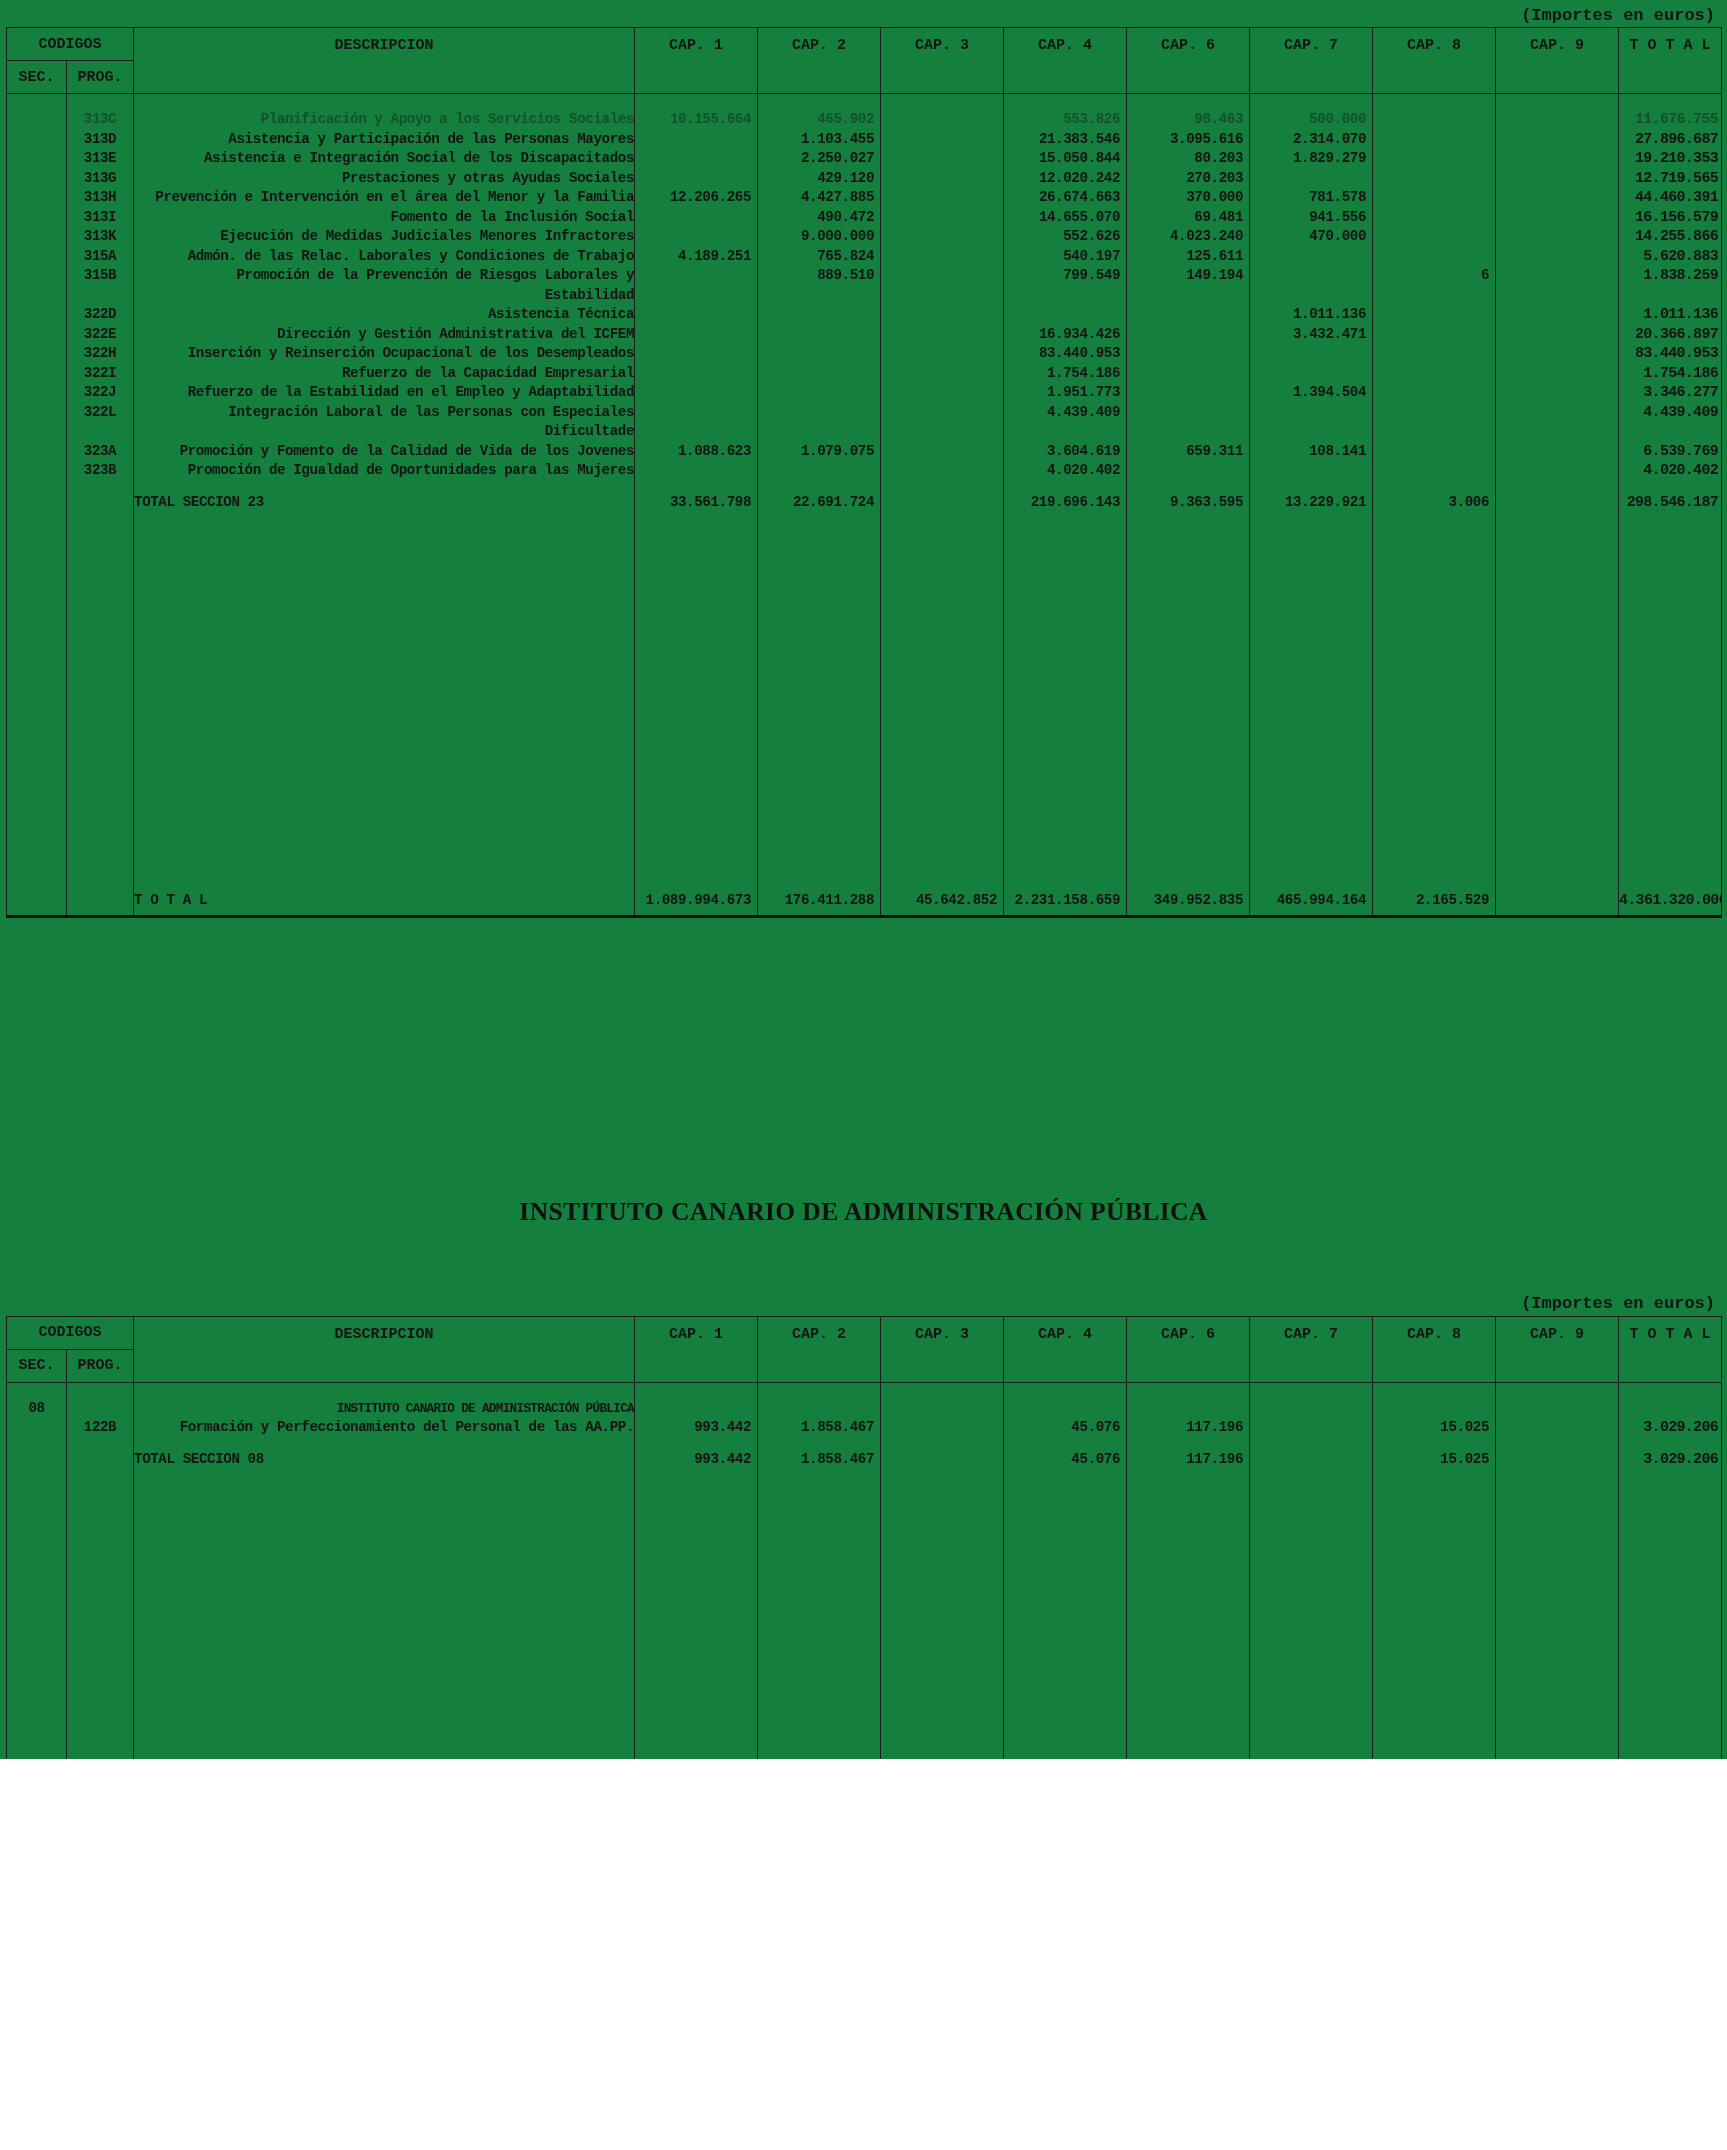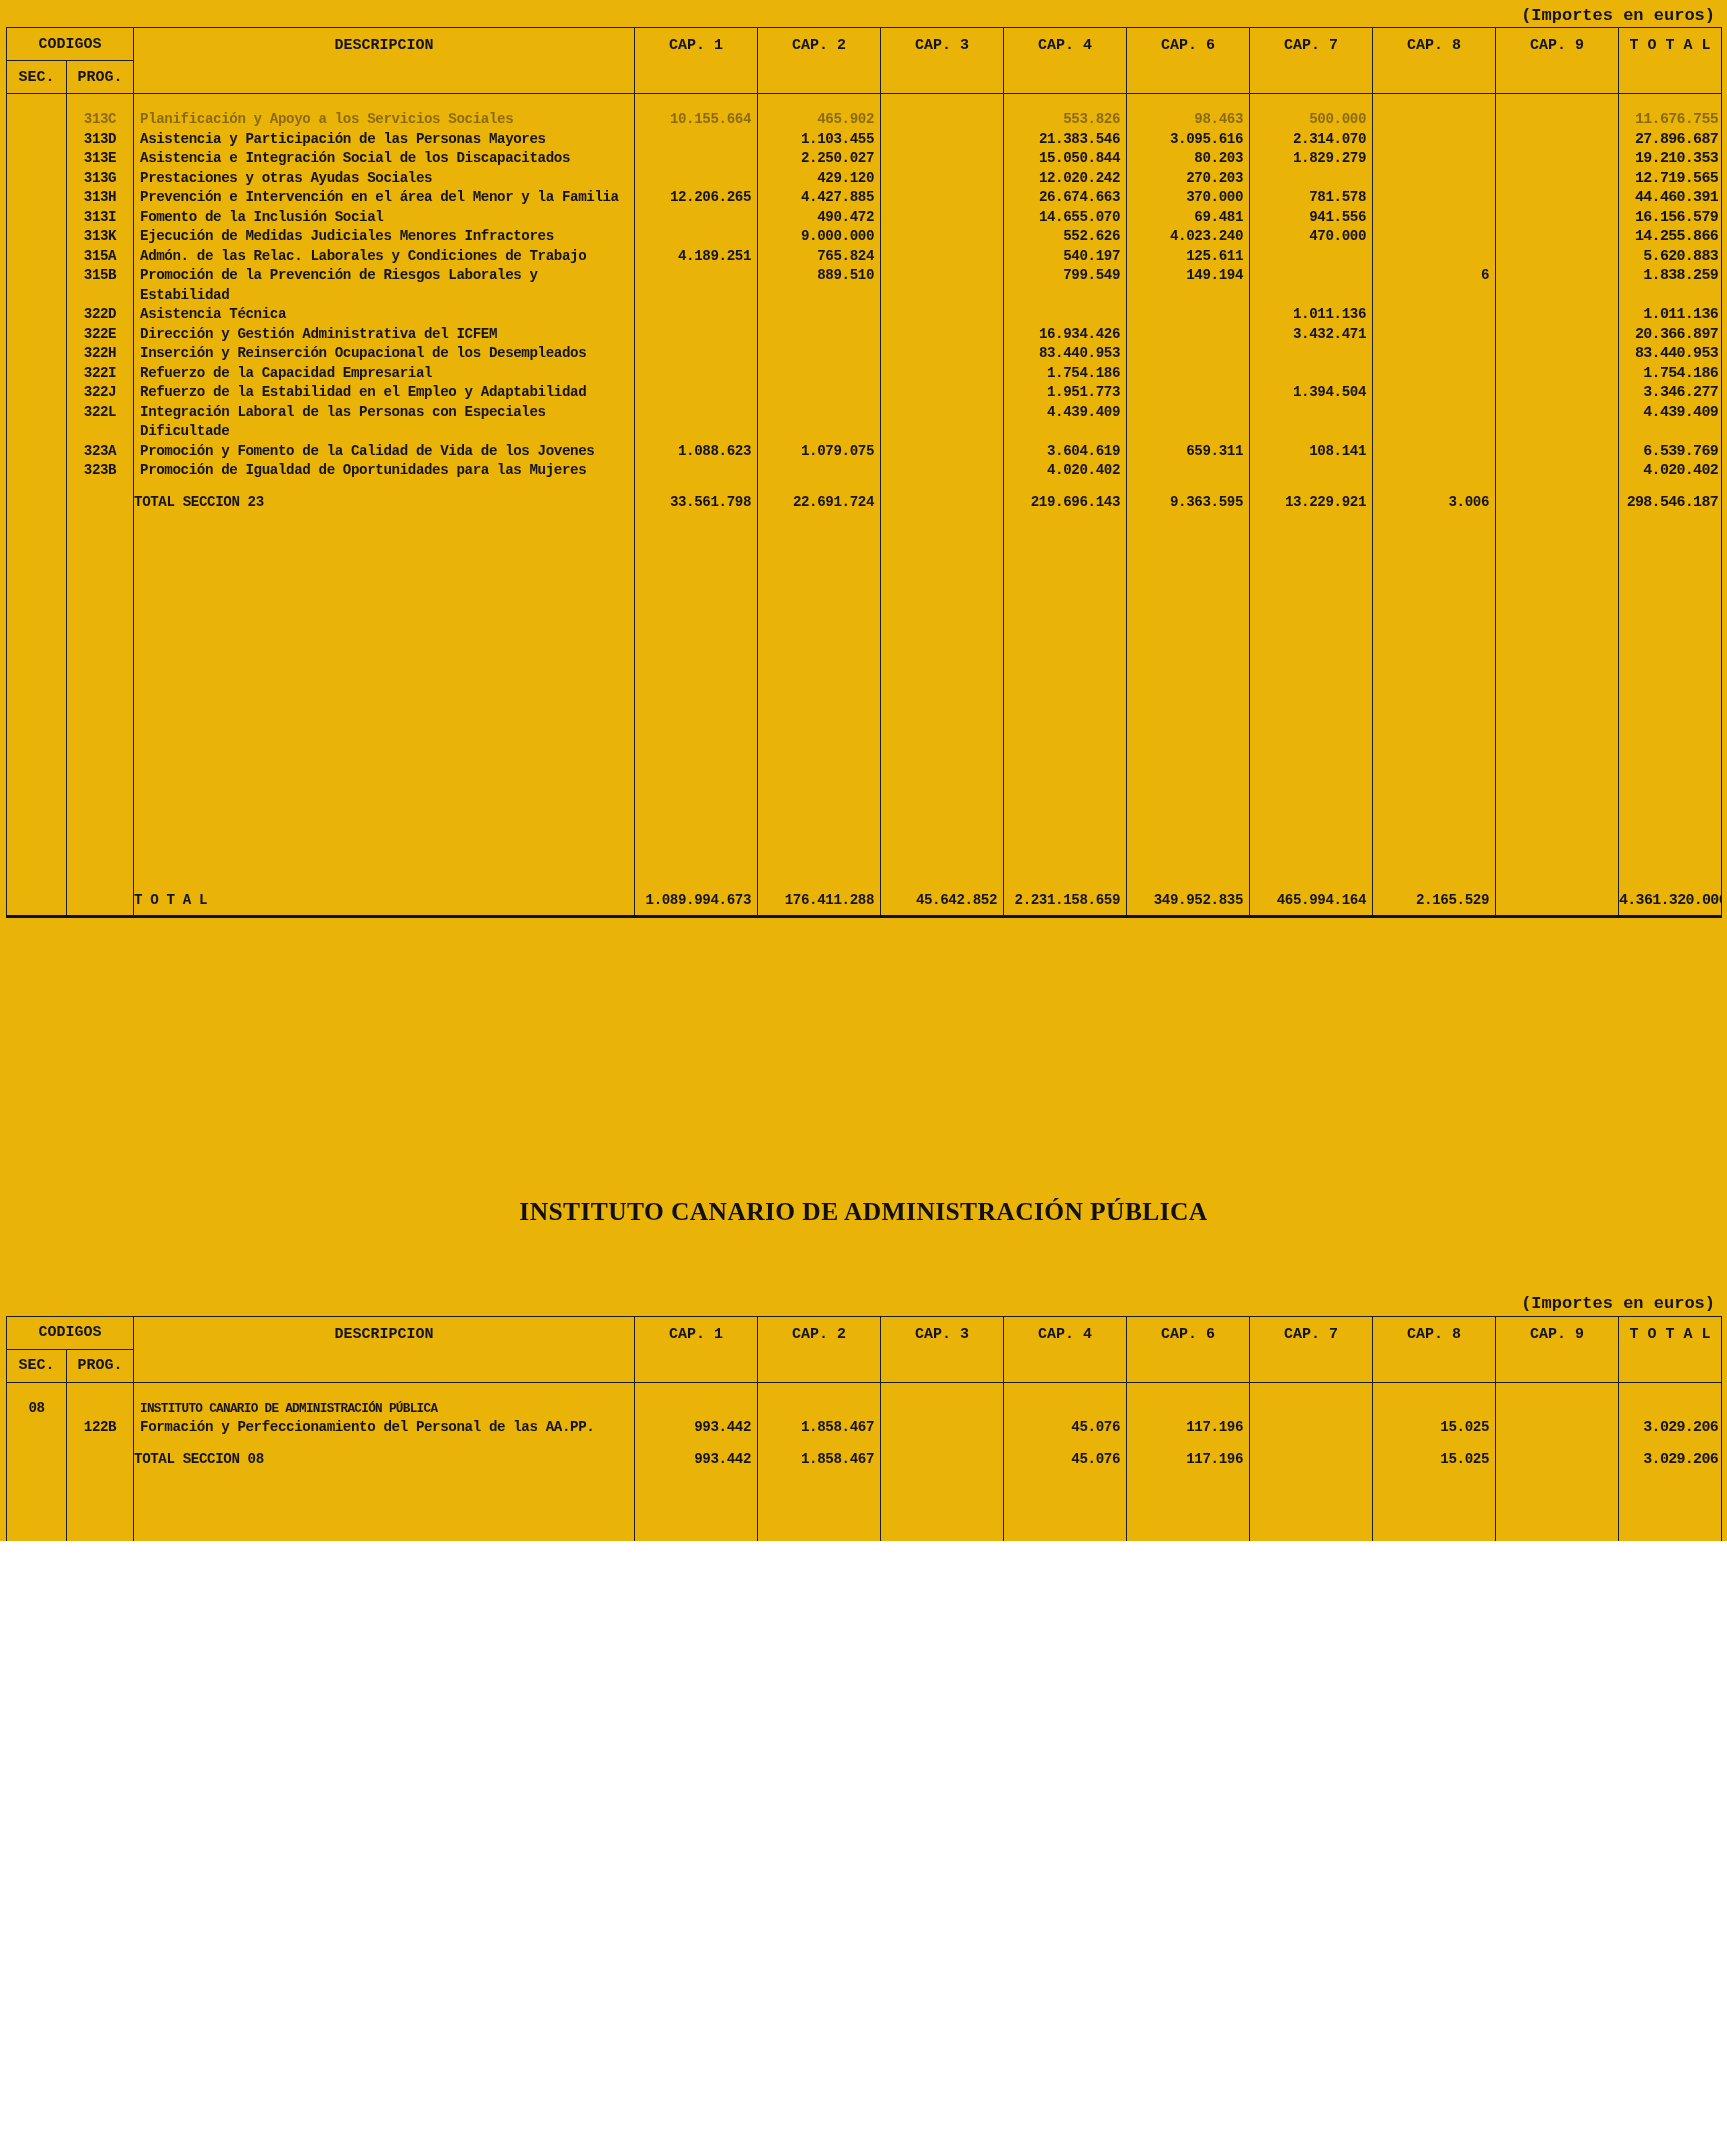--- a/index.html
+++ b/index.html
@@ -5,22 +5,22 @@
   * { box-sizing: border-box; margin: 0; padding: 0; }
   html, body { background: #ffffff; }
   body {
     width: 1727px;
     font-family: "Liberation Mono", monospace;
     color: #141414;
   }
   .page {
     position: relative;
     width: 1727px;
-    height: 1541px;
-    background: #eab308;
+    height: 1759px;
+    background: #15803d;
     overflow: hidden;
   }
   .importes {
     text-align: right;
     font-weight: 700;
     font-size: 17px;
     line-height: 22.5px;
     padding-right: 12px;
     font-family: "Liberation Mono", monospace;
   }
@@ -62,21 +62,21 @@
   }
   thead th.codigos { border-bottom: 0.7px solid #1c1c1c; margin-top: 24px; }
 
   tbody td {
     font-weight: 700;
     font-size: 14.2px;
     line-height: 19.5px;
     vertical-align: top;
     letter-spacing: -0.4px;
   }
-  td.desc { padding-left: 6px; text-align: left; }
+  td.desc { padding-left: 6px; text-align: right; }
   td.num  { text-align: right; padding-right: 6px; }
   td.total { text-align: right; padding-right: 3px; font-size: 15px; letter-spacing: -0.7px; }
   td.sec, td.prog { text-align: center; }
   td.label-center { text-align: left; padding-left: 0; }
   tr.faded td { opacity: 0.45; filter: blur(0.3px); }
   tr.row-small td.desc { font-size: 12.7px; letter-spacing: -0.7px; }
 
   .doc-title {
     margin-top: 279px;
     text-align: center;

